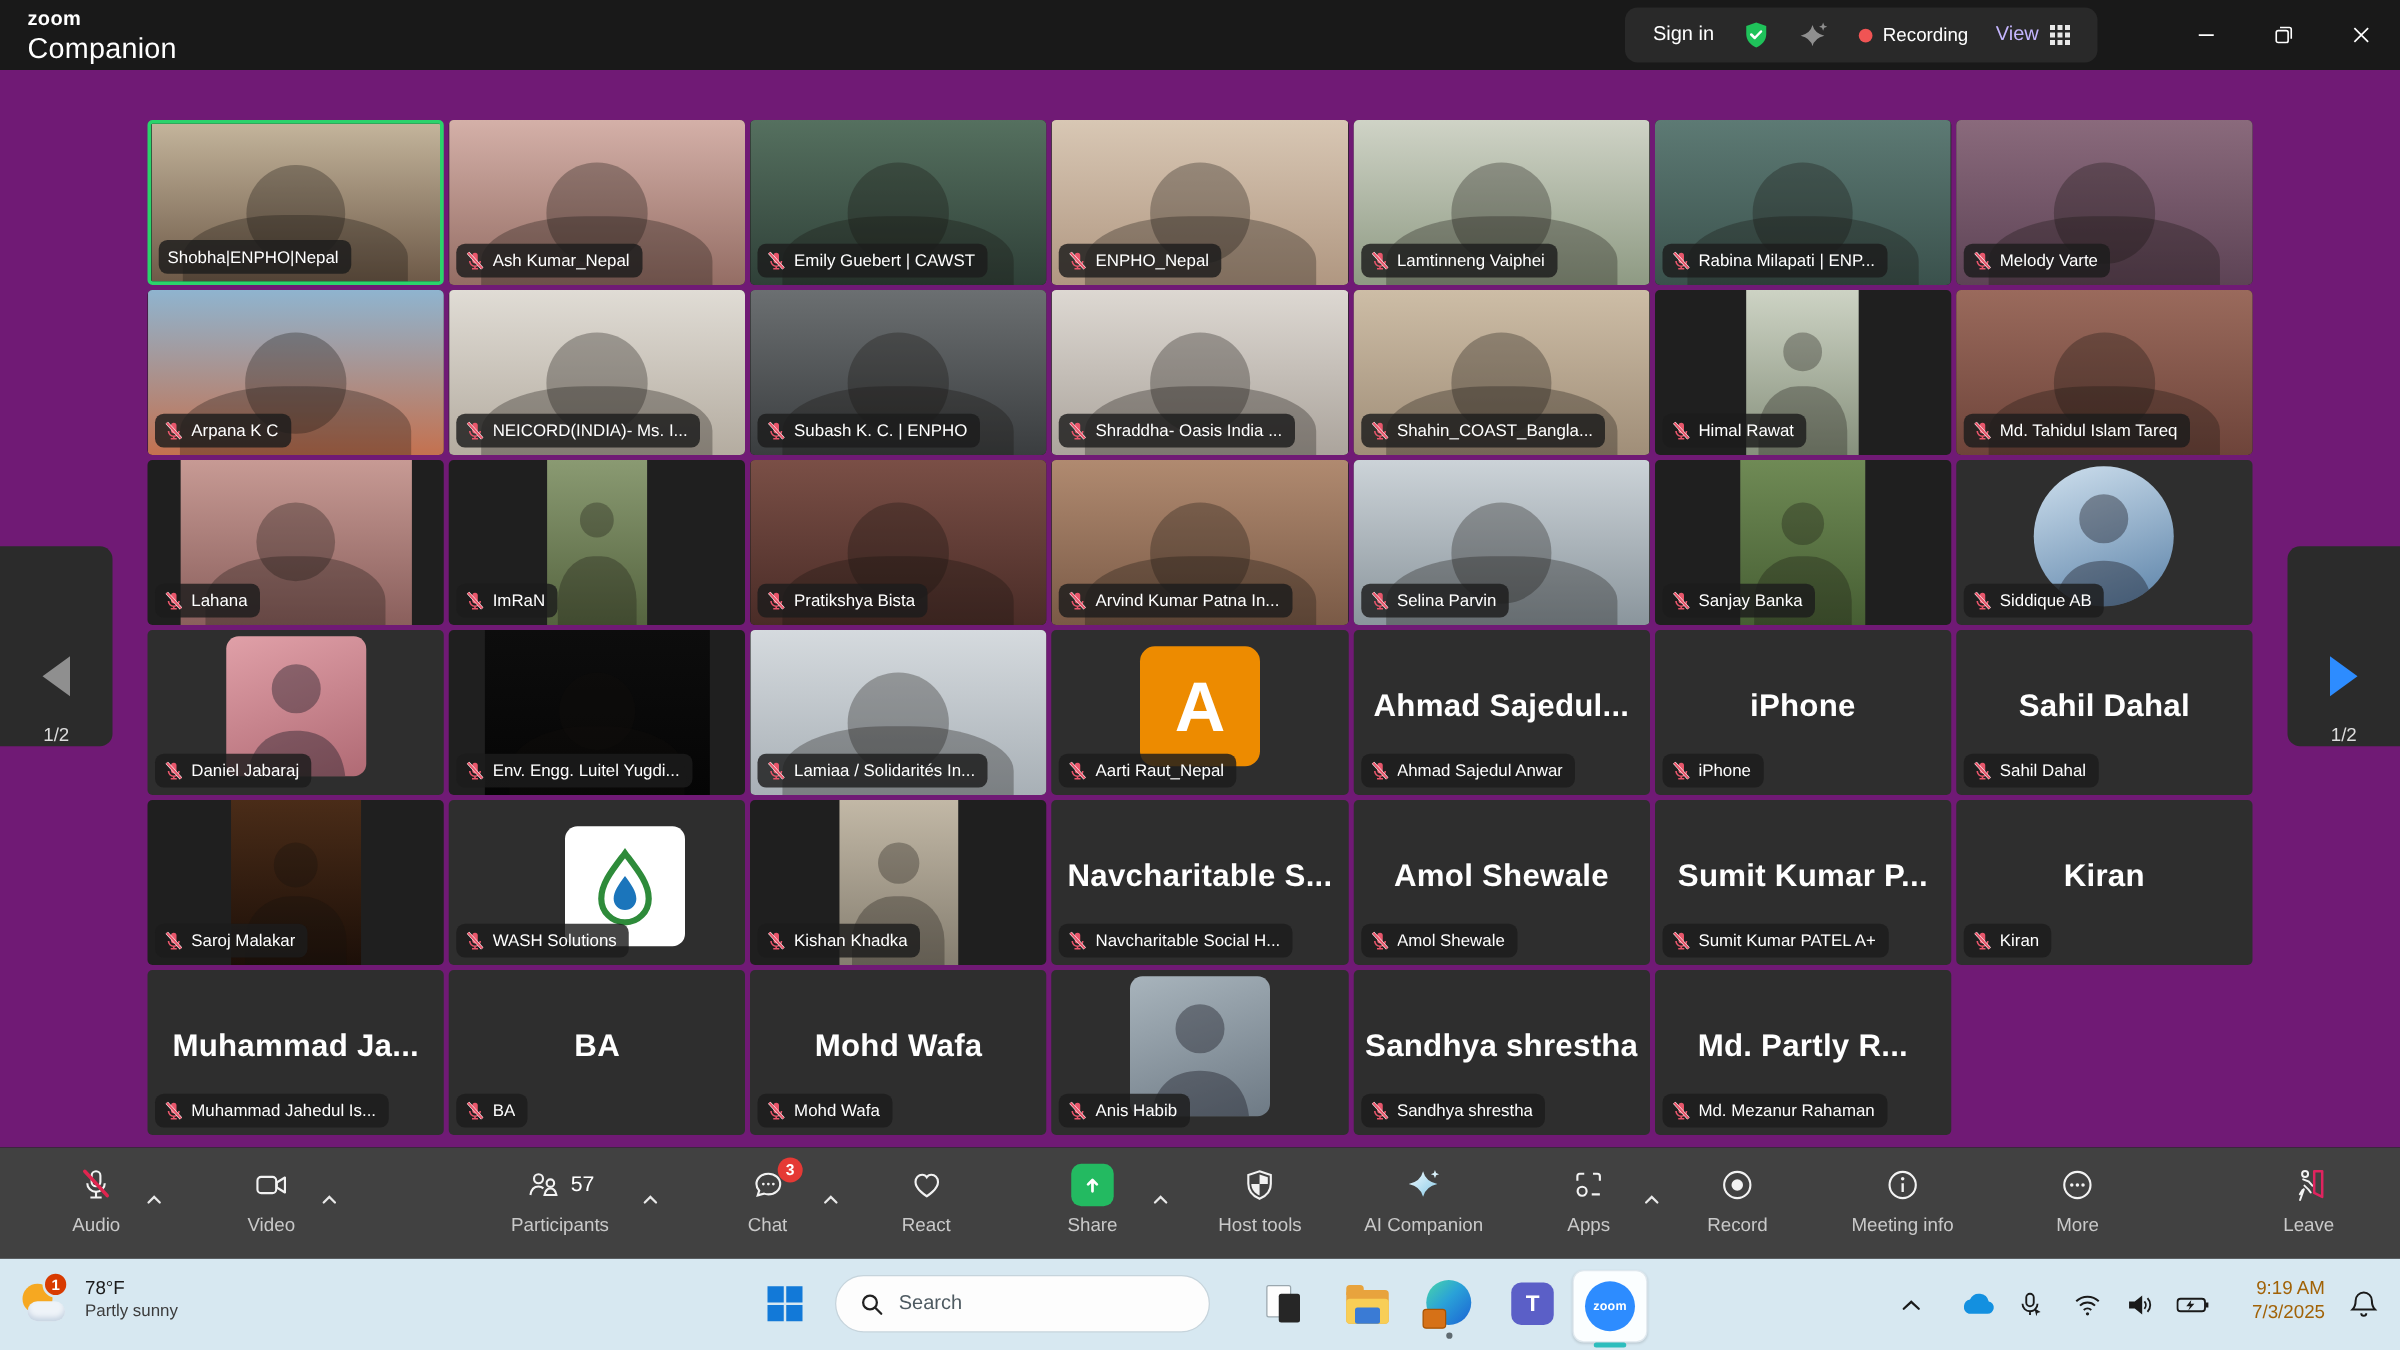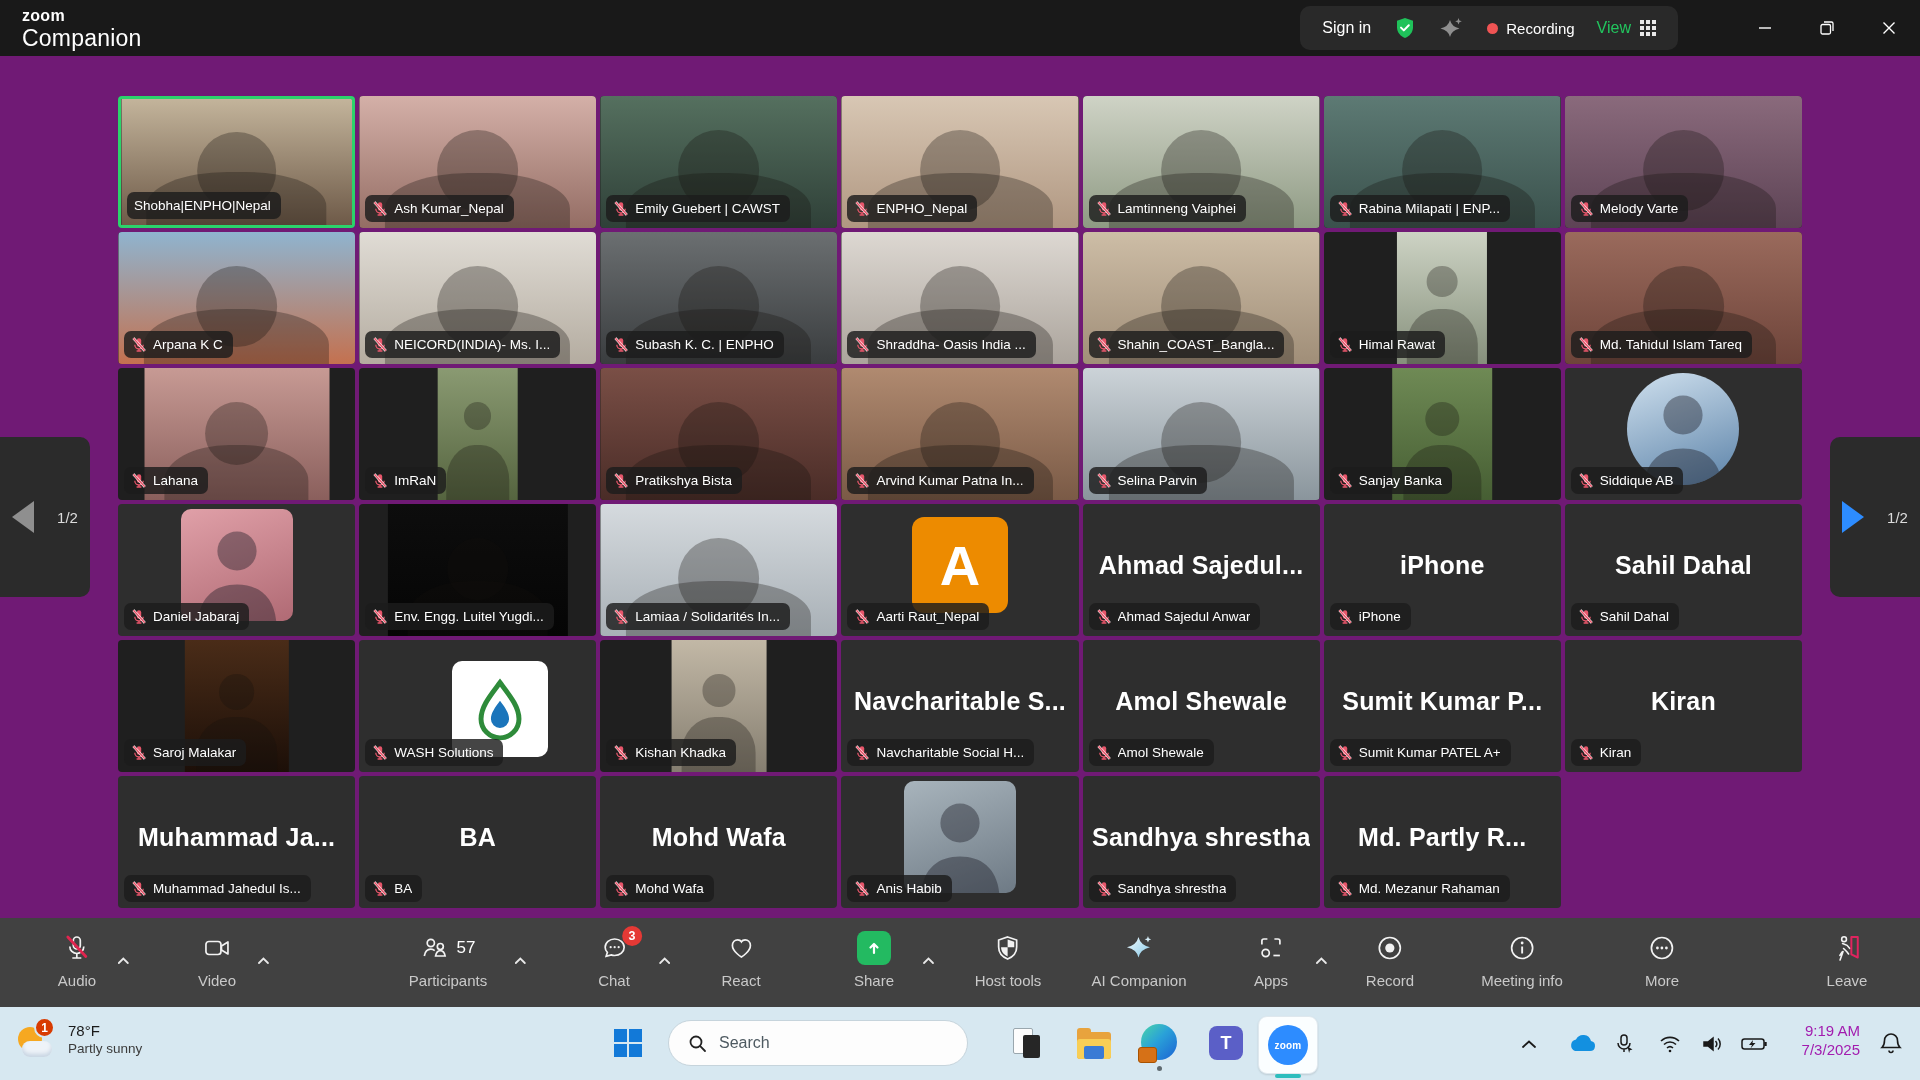--- a/index.html
+++ b/index.html
@@ -7,21 +7,21 @@
   
   .titlebar{position:absolute;left:0;top:0;width:1920px;height:56px;background:#191919;}
   .logo{position:absolute;left:22px;top:8px;color:#fff;line-height:1;}
   .logo-top{font-size:16px;font-weight:700;letter-spacing:.3px;}
   .logo-bottom{font-size:23px;font-weight:500;margin-top:3px;letter-spacing:.2px;}
   .tb-pill{position:absolute;right:242px;top:6px;height:44px;background:#292929;border-radius:10px;display:flex;align-items:center;gap:22px;padding:0 22px;}
   .signin{color:#fff;font-size:16px;cursor:default;}
   .tb-pill svg{display:block;}
   .rec{display:flex;align-items:center;gap:8px;color:#fff;font-size:15px;}
   .rec .dot{width:11px;height:11px;border-radius:50%;background:#f05454;display:inline-block;}
-  .view{display:flex;align-items:center;gap:9px;color:#22c55e;font-size:16px;}
+  .view{display:flex;align-items:center;gap:9px;color:#c4b5fd;font-size:16px;}
   .grid9{display:grid;grid-template-columns:repeat(3,4px);grid-gap:2px;}
   .grid9 i{width:4px;height:4px;background:#e8e8e8;display:block;}
   .winbtns{position:absolute;right:0;top:0;height:56px;display:flex;}
   .winbtn{width:62px;height:56px;display:flex;align-items:center;justify-content:center;}
   
   .stage{position:absolute;left:0;top:56px;width:1920px;height:862px;background:#701a75;}
   .grid{position:absolute;left:118px;top:40px;width:1684px;height:812px;display:grid;grid-template-columns:repeat(7,1fr);grid-template-rows:repeat(6,132px);gap:4px;}
   .tile{position:relative;background:#1f1f1f;border-radius:4px;overflow:hidden;box-sizing:border-box;}
   .tile.flat{background:#2e2e2e;display:flex;align-items:center;justify-content:center;}
   .tile.active{border:3px solid #2bd36b;}
@@ -32,21 +32,21 @@
   .tag{position:absolute;left:6px;bottom:6px;max-width:calc(100% - 16px);height:27px;background:rgba(28,28,28,.82);border-radius:7px;display:flex;align-items:center;gap:6px;padding:0 10px 0 7px;box-sizing:border-box;}
   .tag span{color:#fff;font-size:13.5px;white-space:nowrap;overflow:hidden;}
   .micoff{width:16px;height:16px;flex:0 0 16px;}
   .bigname{color:#fff;font-size:25px;font-weight:700;max-width:92%;white-space:nowrap;overflow:hidden;text-align:center;margin-top:-10px;letter-spacing:.2px;}
   .av{display:flex;align-items:center;justify-content:center;position:relative;overflow:hidden;margin-top:-10px;}
   .av.circle{width:112px;height:112px;border-radius:50%;}
   .av.square{width:112px;height:112px;border-radius:10px;}
   .av.letter{width:96px;height:96px;border-radius:12px;color:#fff;font-size:56px;font-weight:700;}
   .av.logo{width:96px;height:96px;border-radius:10px;background:#fff;}
   .av .ps{position:absolute;left:0;top:0;width:100%;height:100%;}
-  .nav{position:absolute;width:90px;height:160px;background:#2b2b2b;top:381px;display:flex;align-items:center;justify-content:center;gap:23px;}
+  .nav{position:absolute;width:90px;height:160px;background:#2b2b2b;top:381px;display:flex;flex-direction:column;align-items:center;justify-content:flex-end;gap:23px;}
   .nav.left{left:0;border-radius:0 10px 10px 0;}
   .nav.right{right:0;border-radius:10px 0 0 10px;}
   .nav .pg{color:#ddd;font-size:15px;}
   .tri{width:0;height:0;border-top:16px solid transparent;border-bottom:16px solid transparent;}
   .tri.l{border-right:22px solid #8f8f8f;}
   .tri.r{border-left:22px solid #2d8cff;}
   
   .toolbar{position:absolute;left:0;top:918px;width:1920px;height:89px;background:#414141;}
   .tool{position:absolute;top:13px;transform:translateX(-50%);text-align:center;cursor:default;}
   .trow{position:relative;display:flex;align-items:center;justify-content:center;gap:8px;height:34px;}
@@ -83,21 +83,21 @@
   .edge{position:relative;width:38px;height:38px;}
   .edge .c{width:36px;height:36px;border-radius:50%;background:linear-gradient(135deg,#49d6a8 0%,#2aa2d8 45%,#1b62d4 100%);}
   .edge .bf{position:absolute;left:-3px;bottom:-1px;width:17px;height:14px;background:#d67117;border-radius:3px;border:1px solid #a85200;}
   .edge .dotr{position:absolute;left:16px;bottom:-9px;width:5px;height:5px;border-radius:50%;background:#5f6a70;}
   .teams{width:34px;height:34px;border-radius:8px;background:#5b5fc7;color:#fff;font-weight:700;font-size:18px;display:flex;align-items:center;justify-content:center;}
   .zoomapp{position:absolute;left:1258px;top:9px;width:58px;height:56px;background:#fbfeff;border:1px solid #dfe8ee;border-radius:9px;display:flex;align-items:center;justify-content:center;box-shadow:0 1px 2px rgba(0,0,0,.12);}
   .zc{width:40px;height:40px;border-radius:50%;background:#2d8cff;color:#fff;font-size:10px;font-weight:700;display:flex;align-items:center;justify-content:center;letter-spacing:.2px;}
   .zind{position:absolute;left:50%;bottom:-5px;transform:translateX(-50%);width:26px;height:4px;border-radius:2px;background:#2dbdbd;}
   .tray{position:absolute;top:0;height:73px;display:flex;align-items:center;}
   .trayic{margin:0 9px;display:flex;align-items:center;justify-content:center;}
-  .clock{position:absolute;right:60px;top:14px;text-align:right;color:#a21caf;font-size:15px;line-height:19px;margin-left:30px;}
+  .clock{position:absolute;right:60px;top:14px;text-align:right;color:#a16207;font-size:15px;line-height:19px;margin-left:30px;}
   .bell{position:absolute;right:18px;top:24px;}
 </style>
 </head>
 <body>
 
 <div class="titlebar">
   <div class="logo">
     <div class="logo-top">zoom</div>
     <div class="logo-bottom">Companion</div>
   </div>

